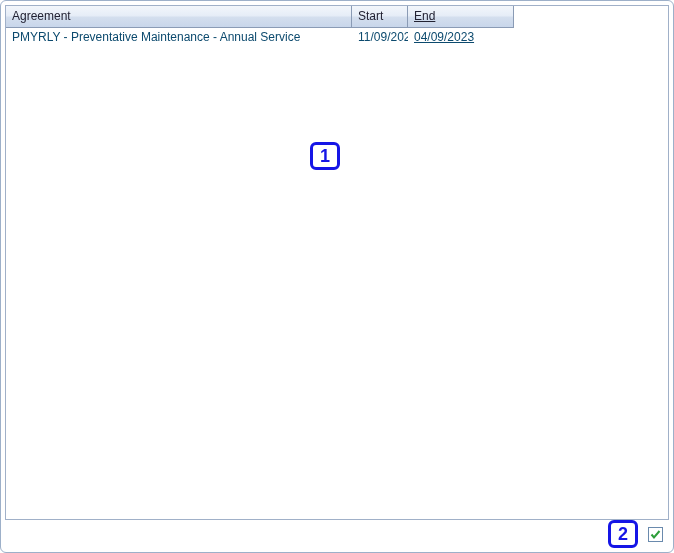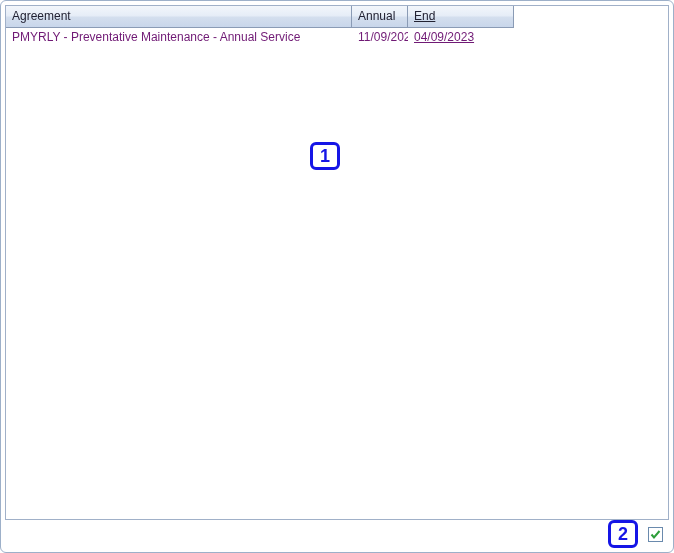--- a/index.html
+++ b/index.html
@@ -50,21 +50,21 @@
   .grid-body {
     position: relative;
   }
   .grid-row {
     display: flex;
     height: 18px;
     align-items: center;
   }
   .grid-cell {
     padding: 1px 6px;
-    color: #701a75;
+    color: #0c4a6e;
     font-size: 12px;
     white-space: nowrap;
     overflow: hidden;
   }
   .footer-bar {
     height: 28px;
     display: flex;
     justify-content: flex-end;
     align-items: center;
     padding: 0 6px;
@@ -107,21 +107,21 @@
 </style>
 </head>
 <body>
 
 <div class="panel">
 
   <div class="grid-area">
 
     <div class="grid-header">
       <div class="grid-header-cell col-agreement">Agreement</div>
-      <div class="grid-header-cell col-start">Annual</div>
+      <div class="grid-header-cell col-start">Start</div>
       <div class="grid-header-cell col-end">End</div>
       <div class="grid-header-cell col-extra"></div>
     </div>
 
     <div class="grid-body">
       <div class="grid-row">
         <div class="grid-cell col-agreement">PMYRLY - Preventative Maintenance - Annual Service</div>
         <div class="grid-cell col-start">11/09/2020</div>
         <div class="grid-cell col-end">04/09/2023</div>
       </div>

